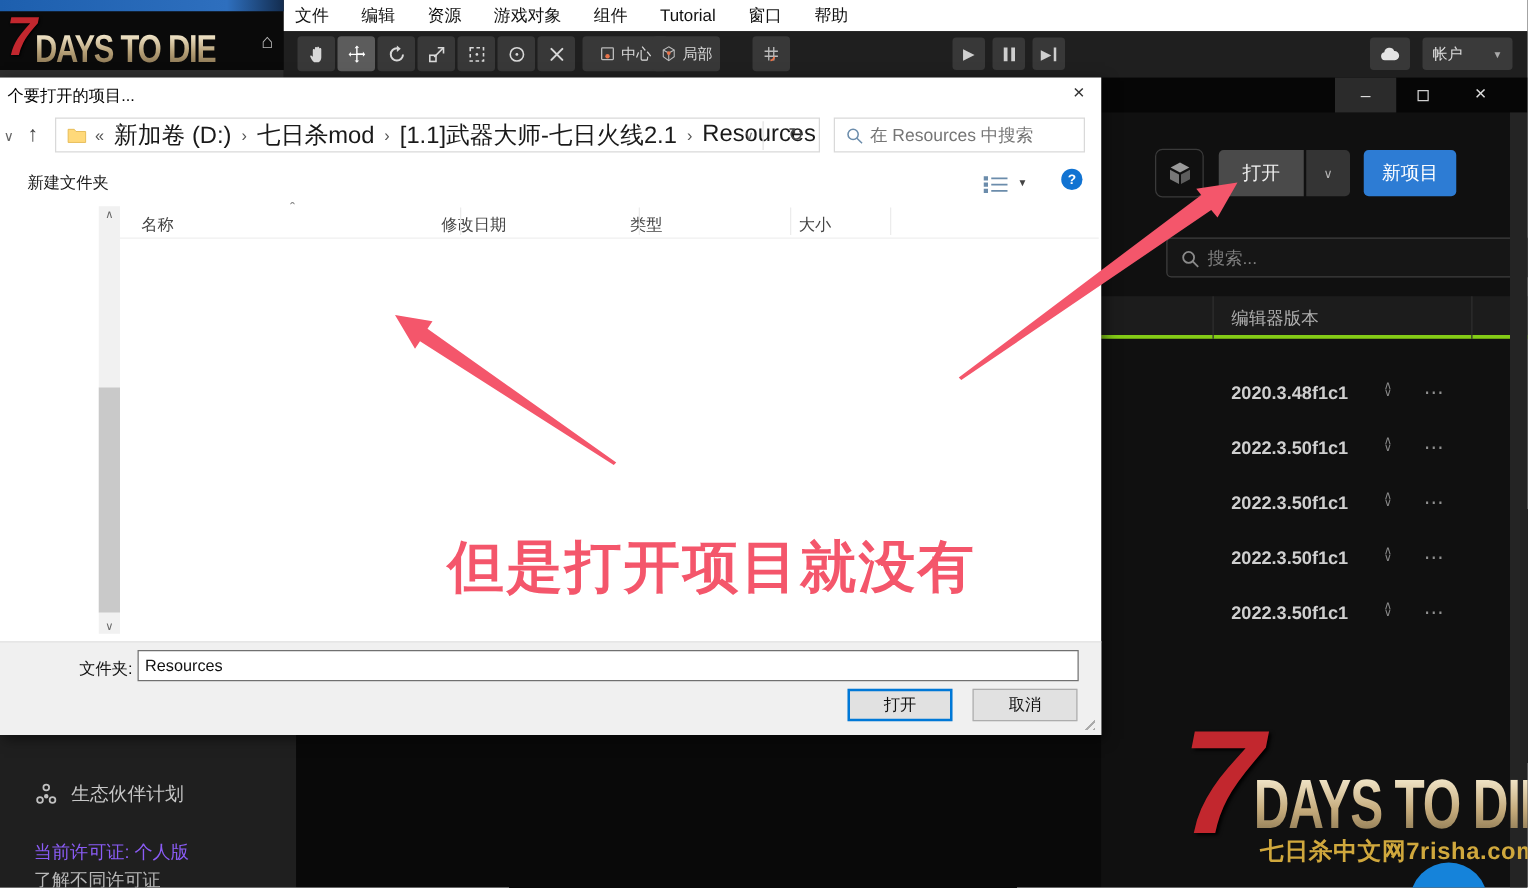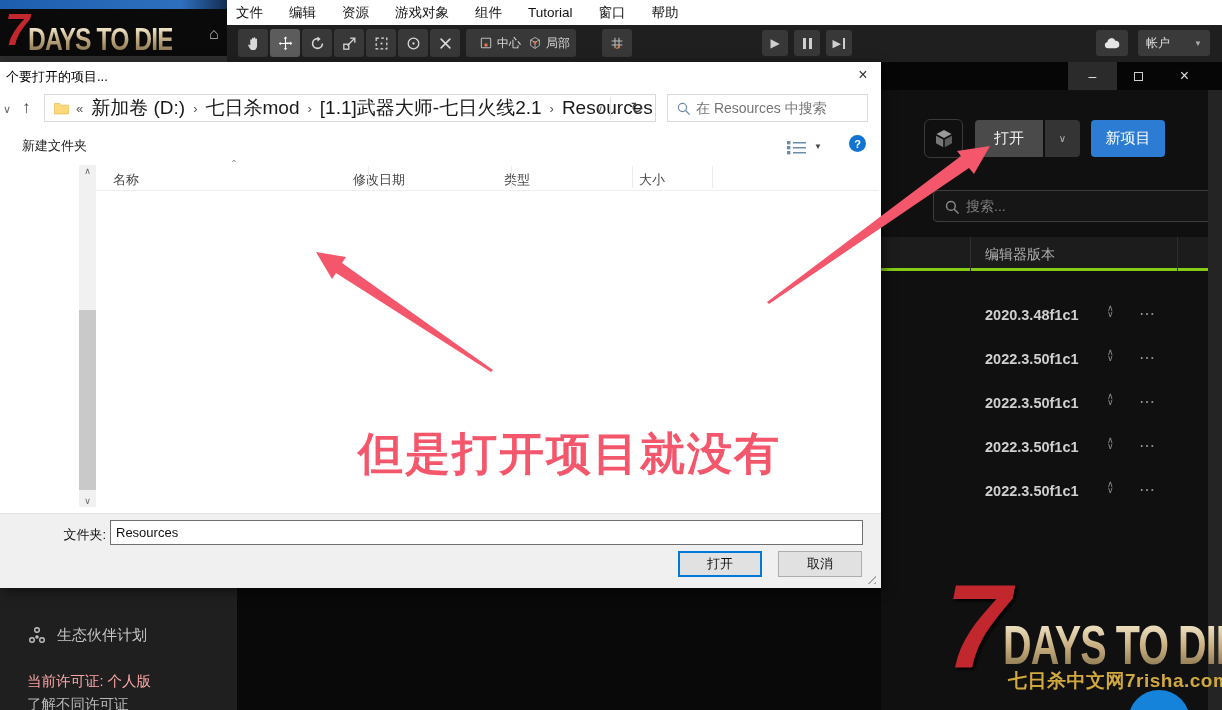--- a/index.html
+++ b/index.html
@@ -156,21 +156,21 @@
   #hub-logo-site { position:absolute; left:106px; top:606px; font-size:19px; font-weight:bold;
                    color:#d0a83d; white-space:nowrap; letter-spacing:.5px;margin-left:21px; }
   #blue-circle { position:absolute; left:247px; top:628px; width:62px; height:62px;
                  border-radius:50%; background:#1583da; }
 
   
   #hub-sidebar { left:0; top:584px; width:237px; height:126px; background:#1f1f1f; z-index:1; }
   .hs-item { position:absolute; left:0; width:237px; height:26px; color:#c6c6c6; font-size:15px; }
   .hs-item .txt { position:absolute; left:57px; top:4px; }
   .hs-item svg { position:absolute; left:27px; top:3px; }
-  #hs-license { position:absolute; left:27px; top:88px; font-size:14.5px; color:#fca5a5; }
+  #hs-license { position:absolute; left:27px; top:88px; font-size:14.5px; color:#8b5cf6; }
   #hs-link { position:absolute; left:27px; top:111px; font-size:14.5px; color:#b8b8b8; }
   #black-region { left:237px; top:588px; width:644px; height:122px; background:#090909; z-index:1; }
 
   
   #annot-svg { left:0; top:0; z-index:50; pointer-events:none; }
   #annot-text { position:absolute; left:358px; top:424px; font-size:45px; font-weight:bold;
                 letter-spacing:2px; color:#f4566b; z-index:50; white-space:nowrap; }
 </style>
 </head>
 <body>

